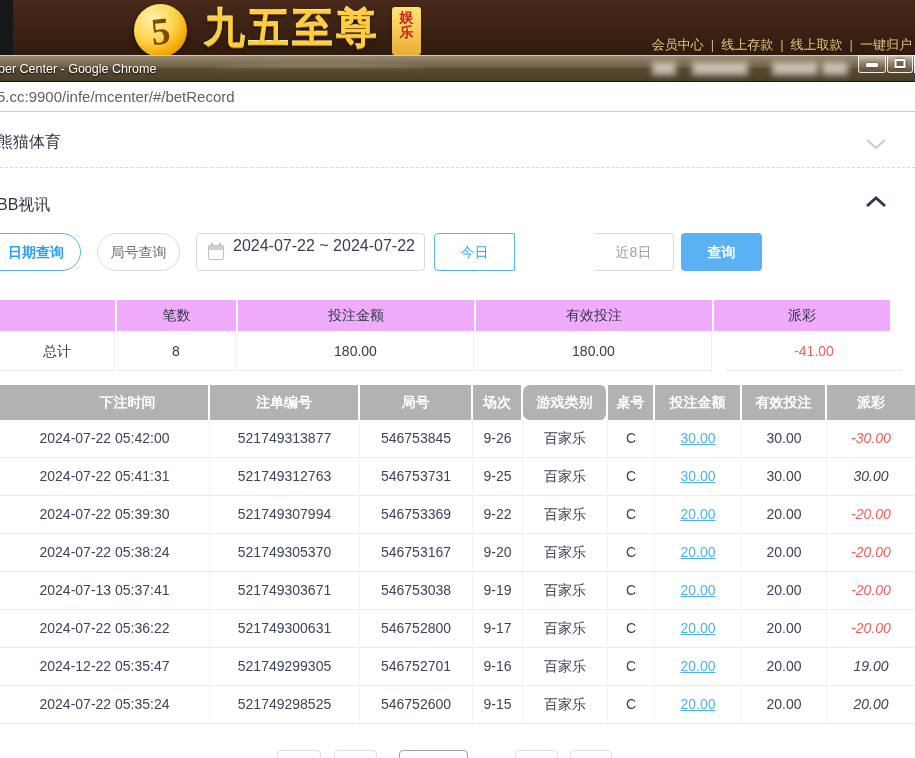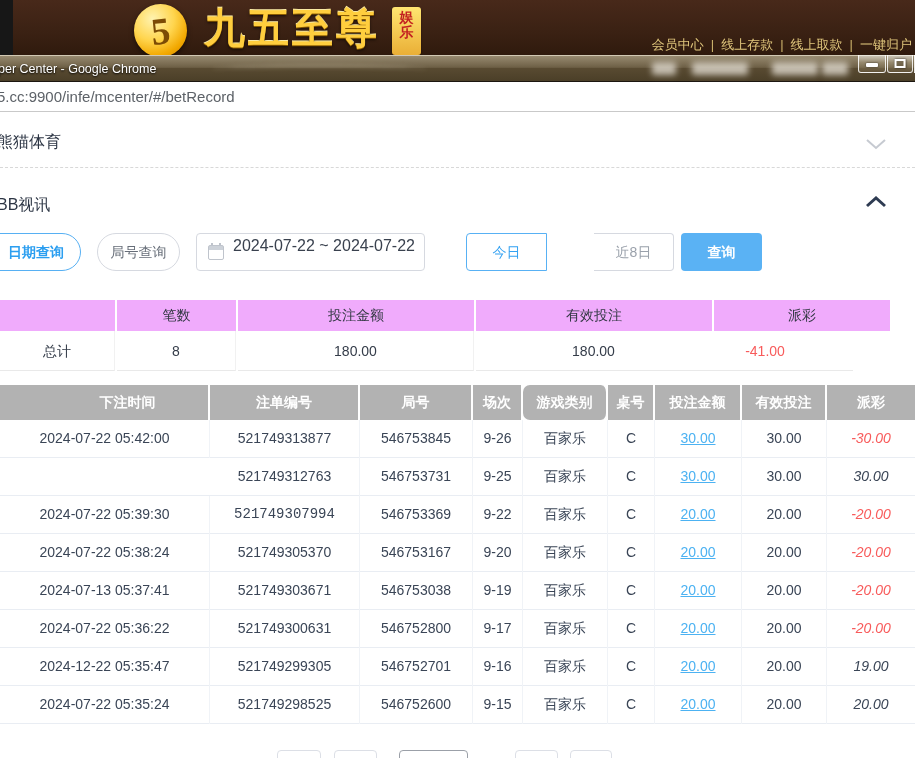--- a/index.html
+++ b/index.html
@@ -69,21 +69,21 @@
   .btn-round{left:97px;width:83px;}
   .date-box{position:absolute;top:233px;left:196px;width:229px;height:38px;border:1px solid #d6d9e0;
         border-radius:4px;background:#fff;}
   .cal-icon{position:absolute;left:11px;top:11px;width:16px;height:15px;border:1px solid #bfc4cc;
         border-radius:2px;background:linear-gradient(180deg,#cdd2d9 0 4px,#fff 4px);}
   .cal-icon:before{content:"";position:absolute;left:2px;top:-3px;width:2px;height:3px;background:#bfc4cc;}
   .cal-icon:after{content:"";position:absolute;right:2px;top:-3px;width:2px;height:3px;background:#bfc4cc;}
   .date-text{position:absolute;left:36px;top:3px;font-size:16px;color:#39414e;white-space:nowrap;}
   .bg-btn{position:absolute;top:233px;height:38px;border:1px solid #d6d9e0;background:#fff;
         text-align:center;line-height:36px;font-size:14px;color:#9aa1ab;}
-  .bg-today{left:434px;width:81px;border-color:#58b1f4;color:#35a2f2;border-radius:4px 0 0 4px;z-index:2;margin-left:32px;}
+  .bg-today{left:434px;width:81px;border-color:#58b1f4;color:#35a2f2;border-radius:4px 0 0 4px;z-index:2;}
   .bg-yest{left:514px;width:81px;z-index:1;}
   .bg-last8{left:594px;width:80px;border-left:none;border-radius:0 4px 4px 0;}
   .btn-search{position:absolute;top:233px;left:681px;width:81px;height:38px;background:#5ab2f4;
         border-radius:4px;color:#fff;font-size:14px;font-weight:bold;text-align:center;line-height:38px;
         cursor:pointer;}
 
   
   .sum-cell{position:absolute;text-align:center;font-size:14px;}
   .sum-h{top:300px;height:31px;line-height:31px;background:#f0abfc;color:#323843;}
   .sum-r{top:331px;height:40px;line-height:40px;background:#fff;color:#343c49;
@@ -171,21 +171,21 @@
   <div id="summary">
       <div class="sum-cell sum-h" style="left: 0px; width: 115px;"></div>
       <div class="sum-cell sum-r" style="left: 0px; width: 115px;">总计</div>
       <div class="sum-cell sum-h" style="left: 117px; width: 119px;">笔数</div>
       <div class="sum-cell sum-r" style="left: 117px; width: 119px;">8</div>
       <div class="sum-cell sum-h" style="left: 238px; width: 236px;">投注金额</div>
       <div class="sum-cell sum-r" style="left: 238px; width: 236px;">180.00</div>
       <div class="sum-cell sum-h" style="left: 476px; width: 236px;">有效投注</div>
       <div class="sum-cell sum-r" style="left: 476px; width: 236px;">180.00</div>
       <div class="sum-cell sum-h" style="left: 714px; width: 176px;">派彩</div>
-      <div class="sum-cell sum-r last neg" style="left: 677px; width: 176px;">-41.00</div>
+      <div class="sum-cell sum-r last neg" style="left: 726px; width: 176px;">-41.00</div>
     </div>
 
   <div id="bet-table-head">
       <div class="th-cell" style="left: 0px; width: 210px; padding-left: 47px;">下注时间</div>
       <div class="th-cell" style="left: 210px; width: 150px;">注单编号</div>
       <div class="th-cell" style="left: 360px; width: 113px;">局号</div>
       <div class="th-cell" style="left: 473px; width: 50px;">场次</div>
       <div class="th-cell" style="left: 523px; width: 85px; border-radius: 7px;">游戏类别</div>
       <div class="th-cell" style="left: 608px; width: 47px;">桌号</div>
       <div class="th-cell" style="left: 655px; width: 87px;">投注金额</div>
@@ -198,32 +198,33 @@
         <div class="tcell" style="left: 210px; width: 150px;">521749313877</div>
         <div class="tcell" style="left: 360px; width: 113px;">546753845</div>
         <div class="tcell" style="left: 473px; width: 50px;">9-26</div>
         <div class="tcell" style="left: 523px; width: 85px;">百家乐</div>
         <div class="tcell" style="left: 608px; width: 47px;">C</div>
         <div class="tcell" style="left: 655px; width: 87px;"><a>30.00</a></div>
         <div class="tcell" style="left: 742px; width: 85px;">30.00</div>
         <div class="tcell last neg" style="left: 827px; width: 88px;">-30.00</div>
       </div>
       <div class="trow">
+        <div class="tcell" style="left: 0px; width: 210px;">2024-07-22 05:41:31</div>
         <div class="tcell" style="left: 210px; width: 150px;">521749312763</div>
         <div class="tcell" style="left: 360px; width: 113px;">546753731</div>
         <div class="tcell" style="left: 473px; width: 50px;">9-25</div>
         <div class="tcell" style="left: 523px; width: 85px;">百家乐</div>
         <div class="tcell" style="left: 608px; width: 47px;">C</div>
         <div class="tcell" style="left: 655px; width: 87px;"><a>30.00</a></div>
         <div class="tcell" style="left: 742px; width: 85px;">30.00</div>
         <div class="tcell last" style="left: 827px; width: 88px;">30.00</div>
       </div>
       <div class="trow">
         <div class="tcell" style="left: 0px; width: 210px;">2024-07-22 05:39:30</div>
-        <div class="tcell" style="left: 210px; width: 150px; font-family: Liberation Mono, monospace;">521749307994</div>
+        <div class="tcell" style="left: 210px; width: 150px;">521749307994</div>
         <div class="tcell" style="left: 360px; width: 113px;">546753369</div>
         <div class="tcell" style="left: 473px; width: 50px;">9-22</div>
         <div class="tcell" style="left: 523px; width: 85px;">百家乐</div>
         <div class="tcell" style="left: 608px; width: 47px;">C</div>
         <div class="tcell" style="left: 655px; width: 87px;"><a>20.00</a></div>
         <div class="tcell" style="left: 742px; width: 85px;">20.00</div>
         <div class="tcell last neg" style="left: 827px; width: 88px;">-20.00</div>
       </div>
       <div class="trow">
         <div class="tcell" style="left: 0px; width: 210px;">2024-07-22 05:38:24</div>

